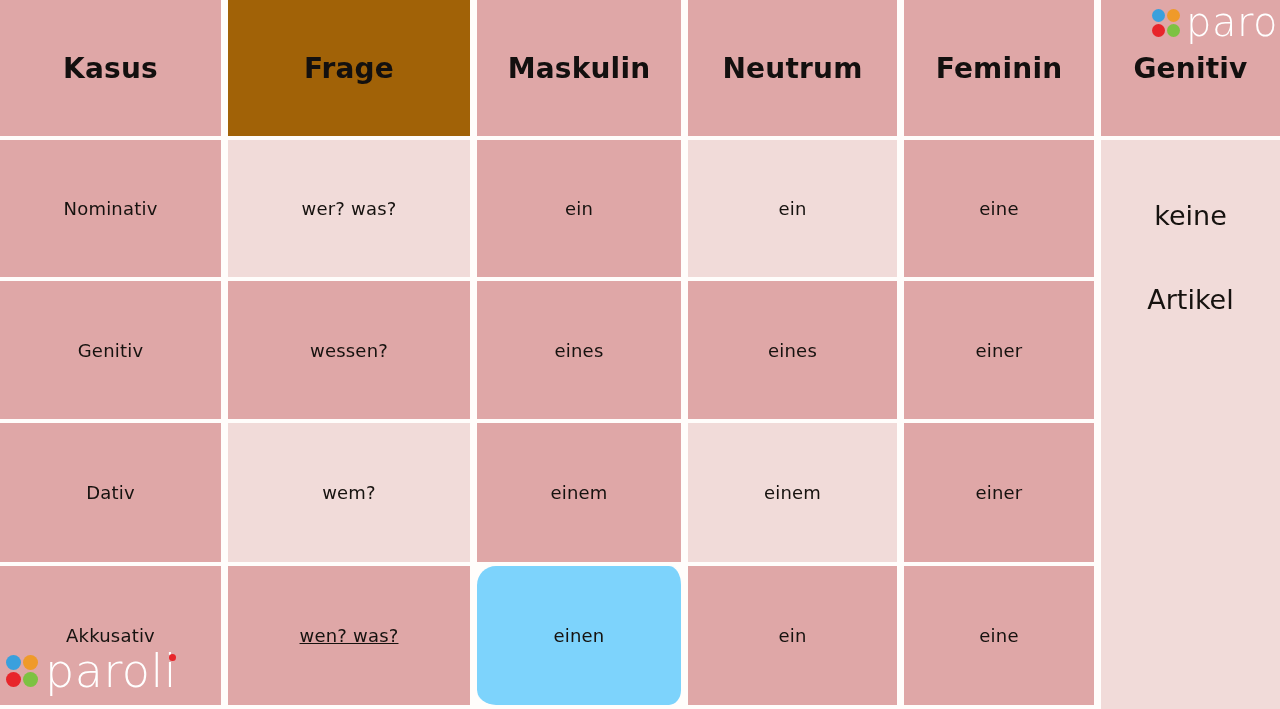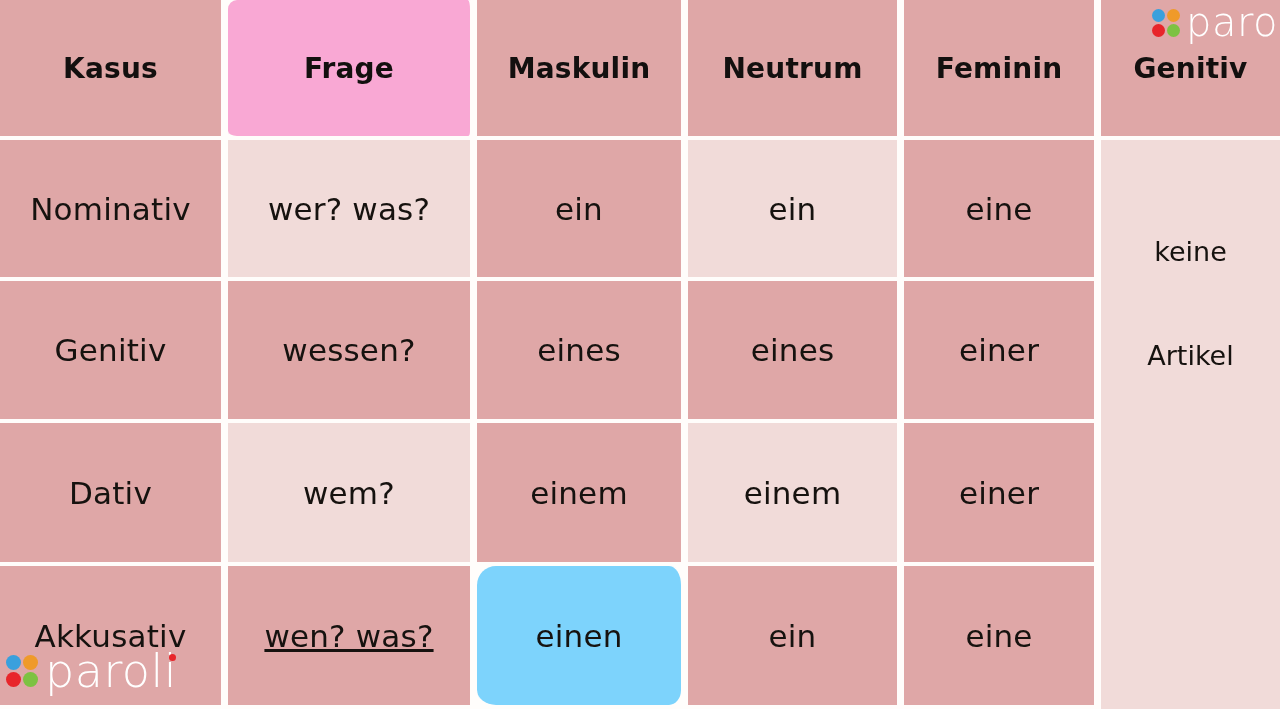--- a/index.html
+++ b/index.html
@@ -52,40 +52,39 @@
 
   .header-cell {
     font-weight: bold;
     font-size: 28px;
     color: #13100f;
     letter-spacing: 0.2px;
   }
 
   .body-cell {
     font-weight: normal;
-    font-size: 31px;
+    font-size: 18px;
     color: #16120f;
     letter-spacing: 0.2px;
   }
 
   
   .col-first { border-left: 0; }
 
   
   .plural-body {
     grid-column: 6;
     grid-row: 2 / span 4;
     border-right: 0;
     border-bottom: 0;
     display: flex;
     flex-direction: column;
     align-items: center;
     justify-content: flex-start;
-    padding-top: 98px;
-    gap: 20px;
+    padding-top: 62px;
   }
   .plural-body .line {
     font-size: 27px;
     color: #16120f;
     line-height: 1;
   }
   .plural-body .line + .line { margin-top: 57px; }
 
   .plural-header {
     border-right: 0;
@@ -151,21 +150,21 @@
 </head>
 <body>
 
 <div id="page">
 
   <div class="table">
 
     <div class="cell header-cell shade-dark col-first" style="background: rgb(223, 167, 167); border-right-color: rgb(255, 253, 251); border-bottom-color: rgb(255, 253, 251);">
       <span>Kasus</span>
     </div>
-    <div class="cell header-cell shade-dark" style="background: #f9a8d4; border-right-color: rgb(255, 253, 251); border-bottom-color: rgb(255, 253, 251); border-radius: 9px;">
+    <div class="cell header-cell shade-dark" style="background: #a16207; border-right-color: rgb(255, 253, 251); border-bottom-color: rgb(255, 253, 251);">
       <span>Frage</span>
     </div>
     <div class="cell header-cell shade-dark" style="background: rgb(223, 167, 167); border-right-color: rgb(255, 253, 251); border-bottom-color: rgb(255, 253, 251);">
       <span>Maskulin</span>
     </div>
     <div class="cell header-cell shade-dark" style="background: rgb(223, 167, 167); border-right-color: rgb(255, 253, 251); border-bottom-color: rgb(255, 253, 251);">
       <span>Neutrum</span>
     </div>
     <div class="cell header-cell shade-dark" style="background: rgb(223, 167, 167); border-right-color: rgb(255, 253, 251); border-bottom-color: rgb(255, 253, 251);">
       <span>Feminin</span>

